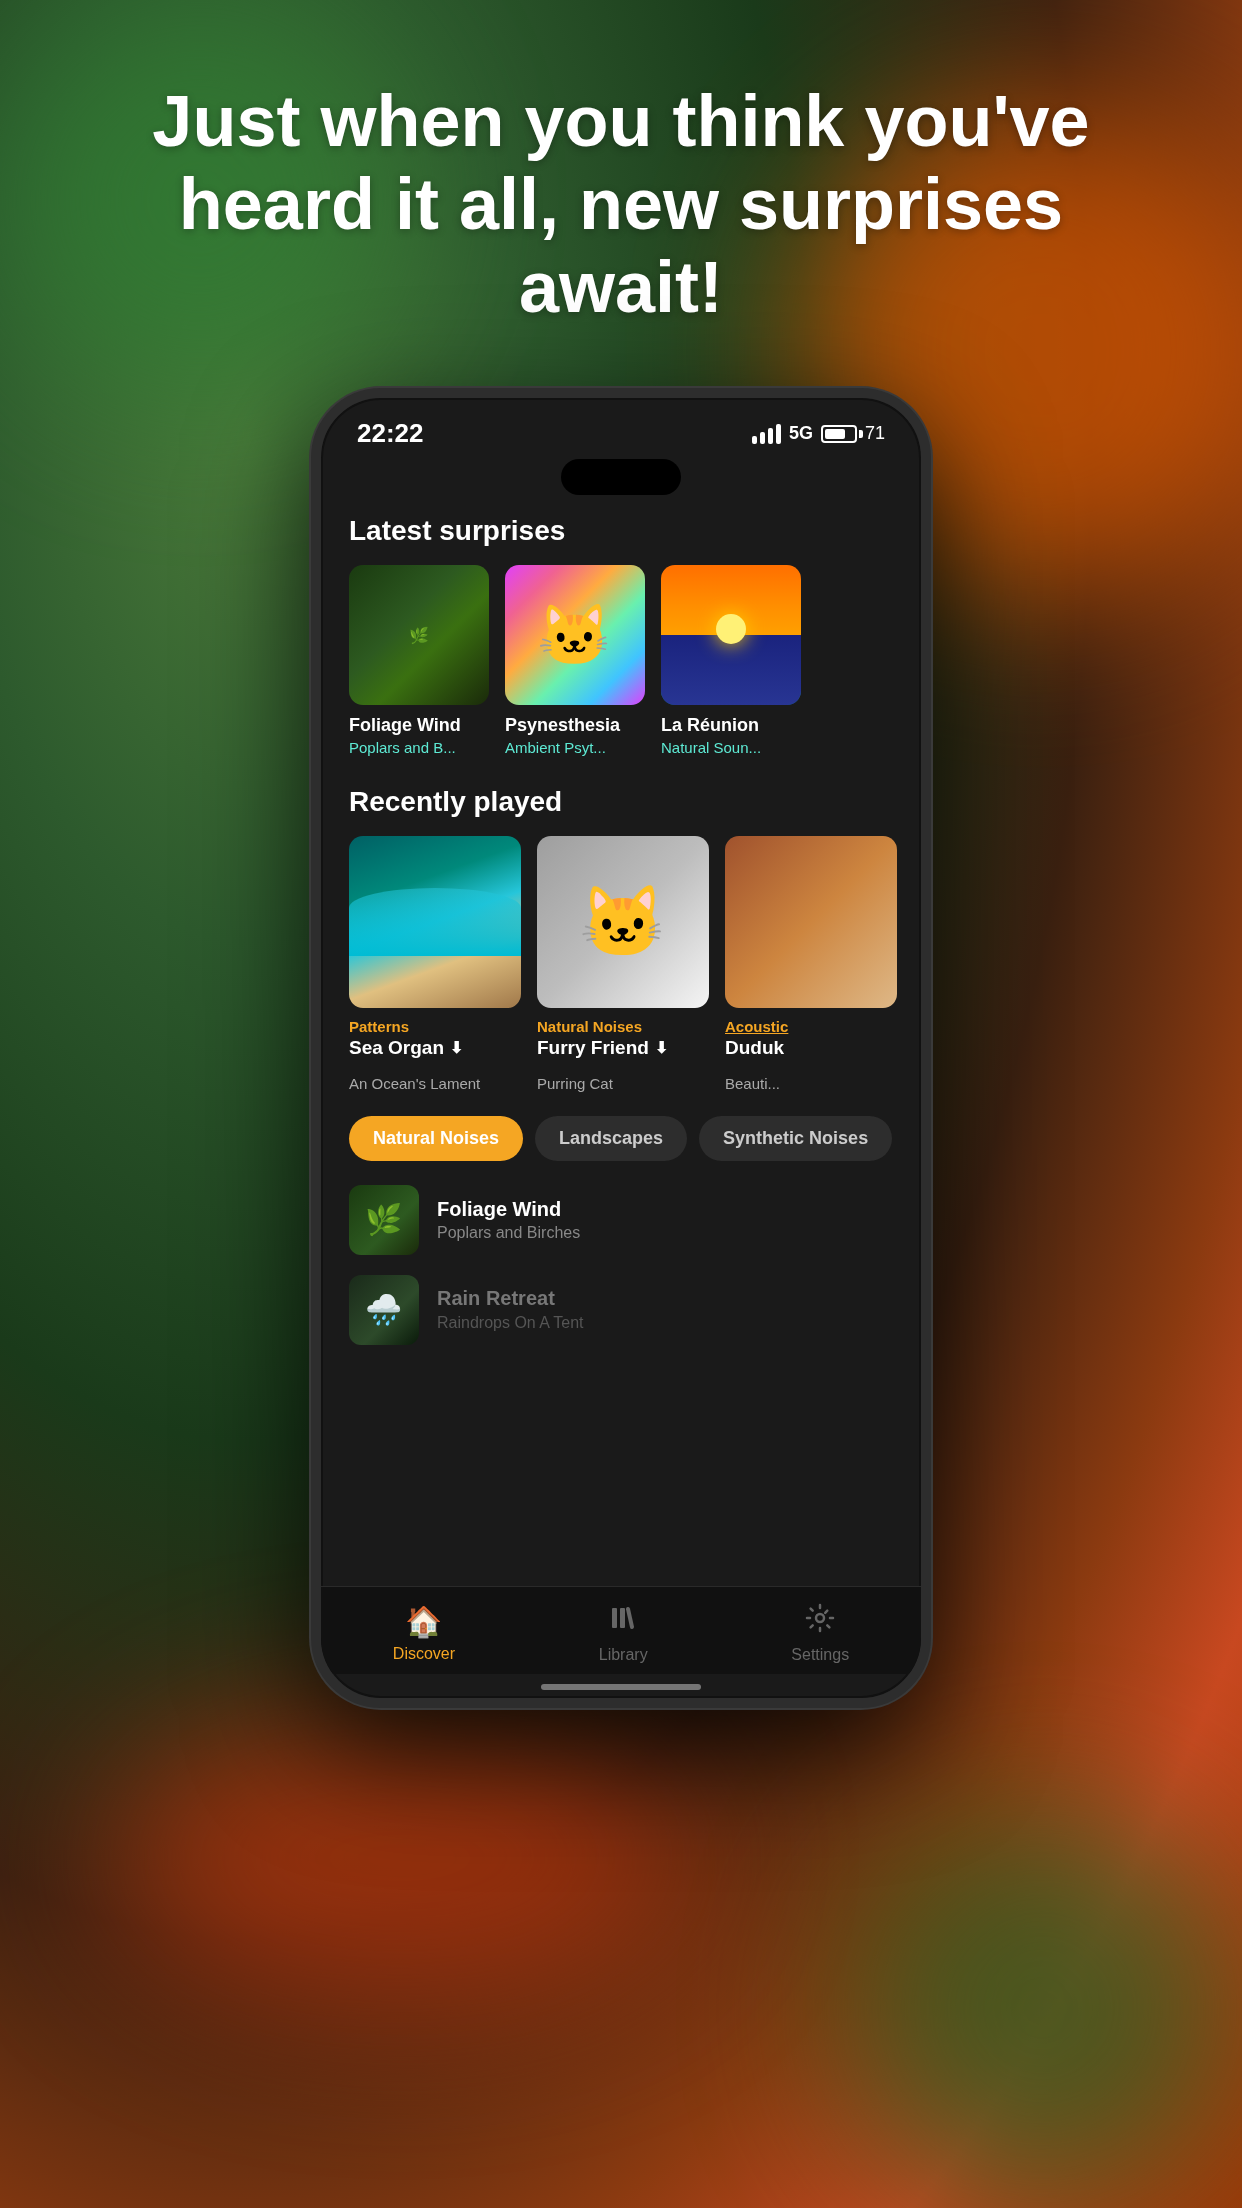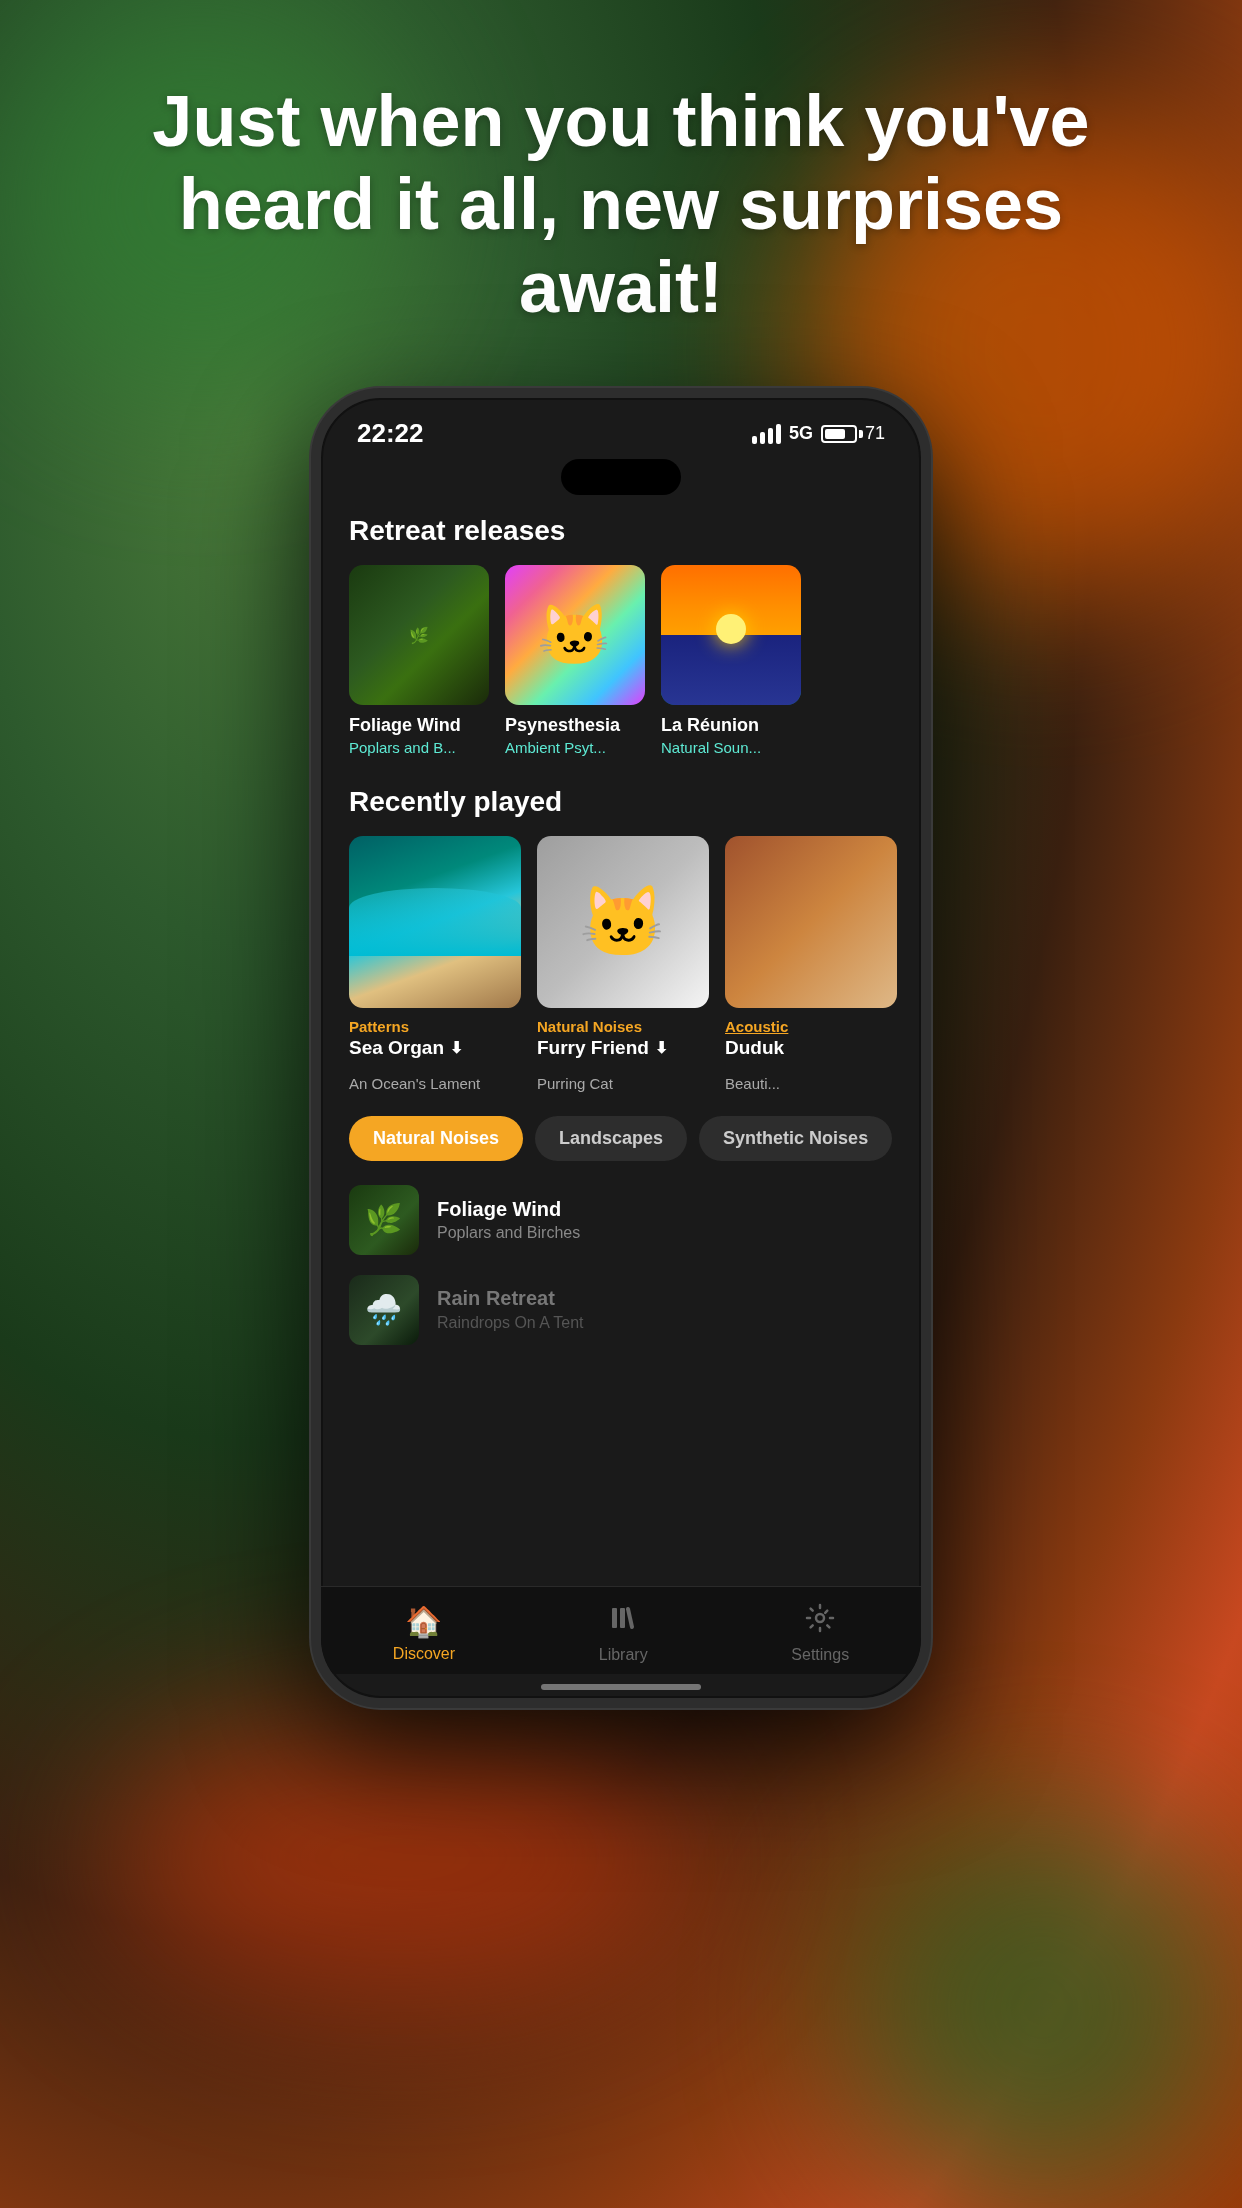--- a/index.html
+++ b/index.html
@@ -523,21 +523,21 @@
           <span class="battery-pct">71</span>
         </div>
       </div>
     </div>
 
     <div class="dynamic-island"></div>
 
     <div class="phone-content">
 
       <div class="latest-releases">
-        <div class="section-title">Retreat releases</div>
+        <div class="section-title">Latest surprises</div>
         <div class="releases-scroll">
 
           <div class="release-card">
             <div class="release-thumb">
               <div class="release-thumb-foliage">
                 <span>🌿</span>
               </div>
             </div>
             <div class="release-title">Foliage Wind</div>
             <div class="release-subtitle">Poplars and B...</div>

